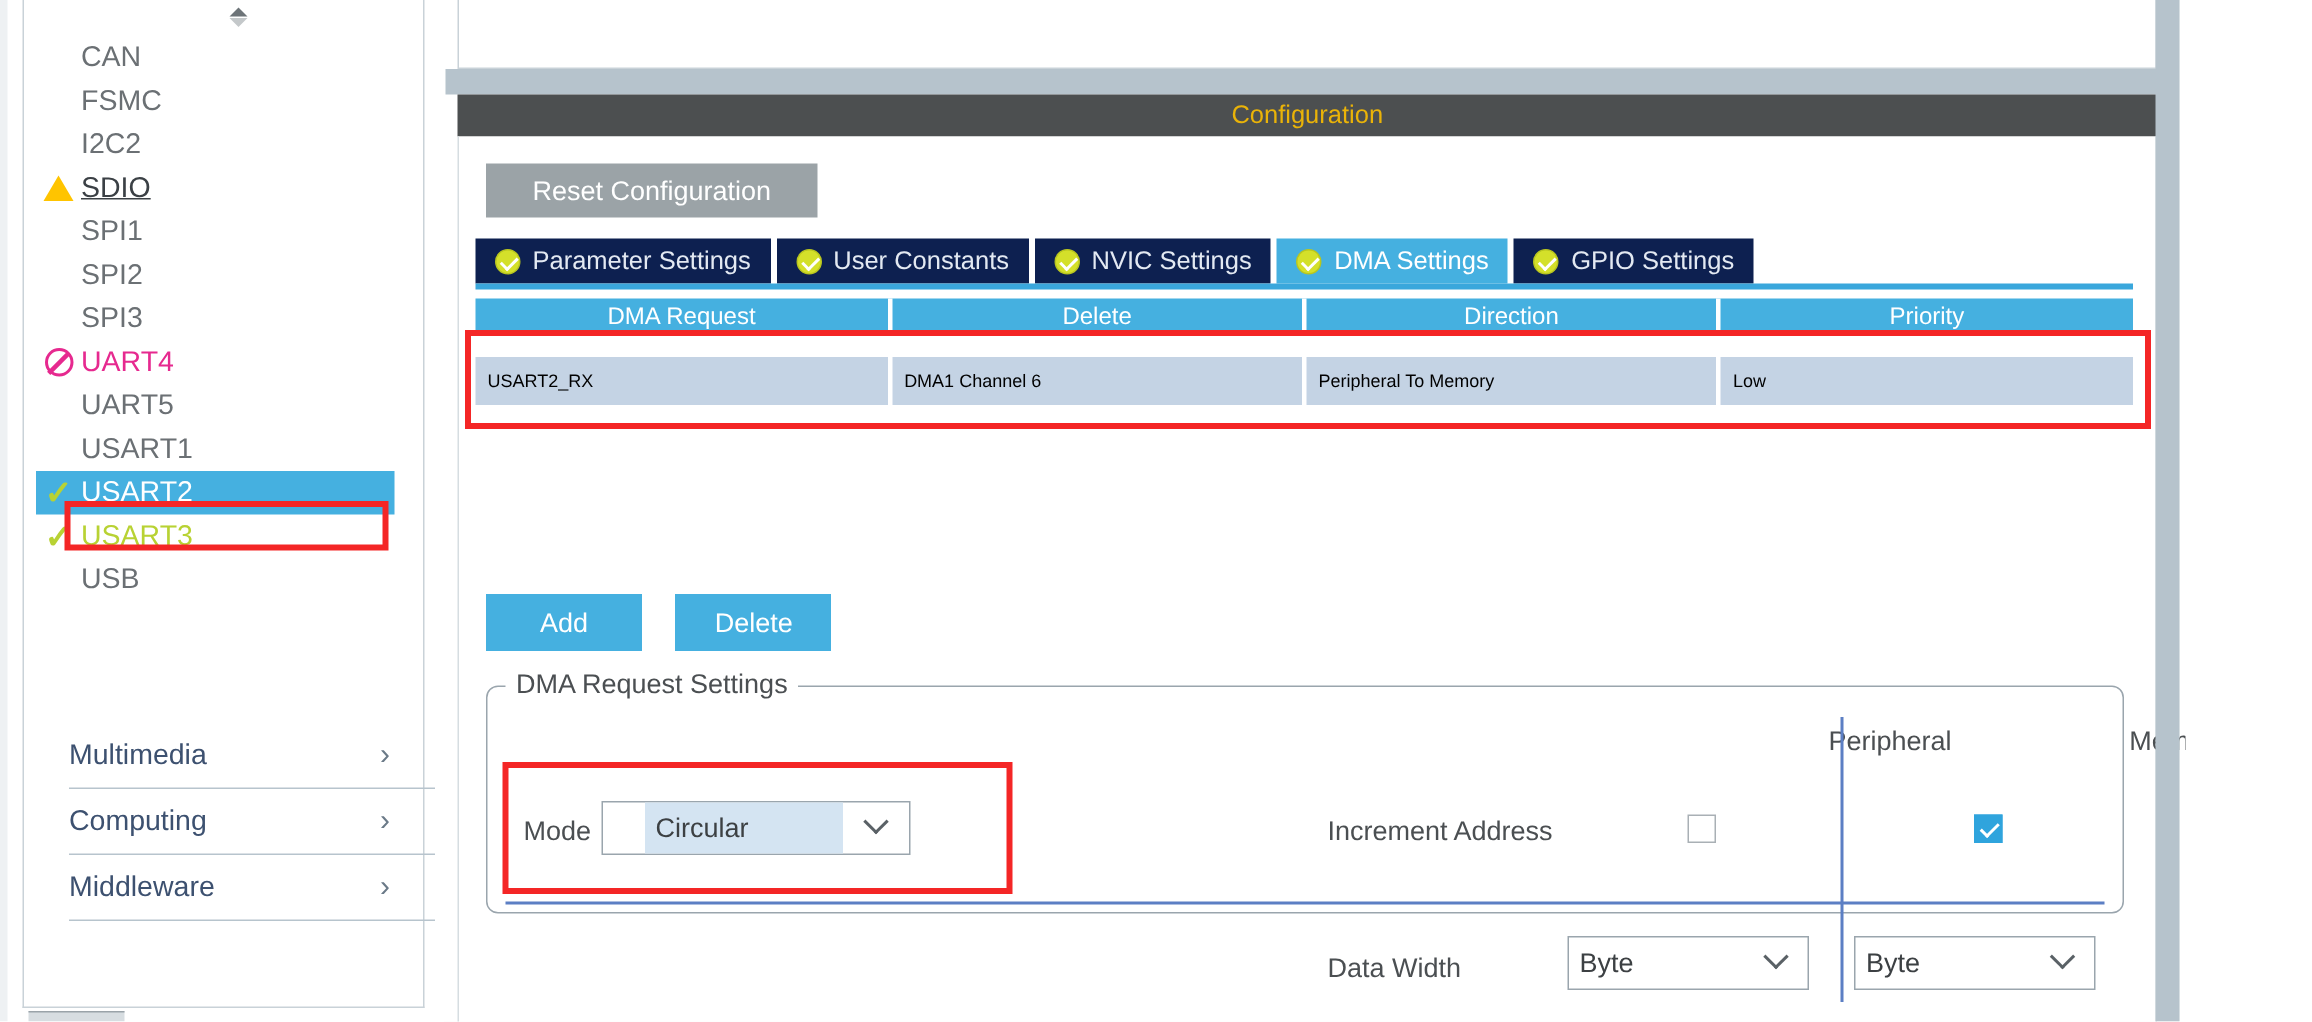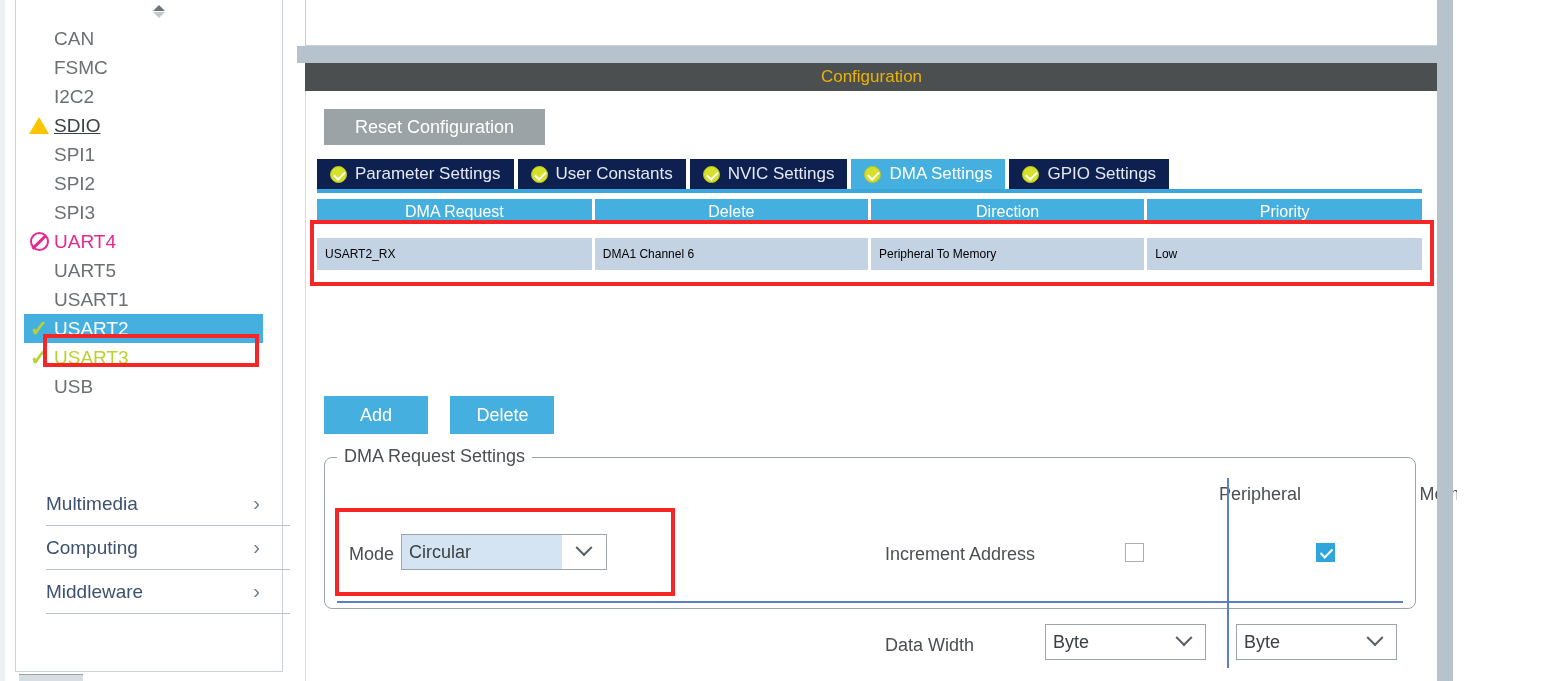--- a/index.html
+++ b/index.html
@@ -397,20 +397,21 @@
   }
   #mode-select {
     position: absolute;
     left: 76px; top: 76px;
     width: 206px; height: 36px;
     border: 1px solid #9aa5ad;
     background: #ffffff;
     display: flex;
     align-items: center;
     cursor: pointer;
+    padding-left: 28px;
   }
   #mode-select .sel-value {
     flex: 1;
     height: 100%;
     background: #d4e4f2;
     display: flex;
     align-items: center;
     padding-left: 7px;
     font-size: 18px;
     color: #3c4043;

